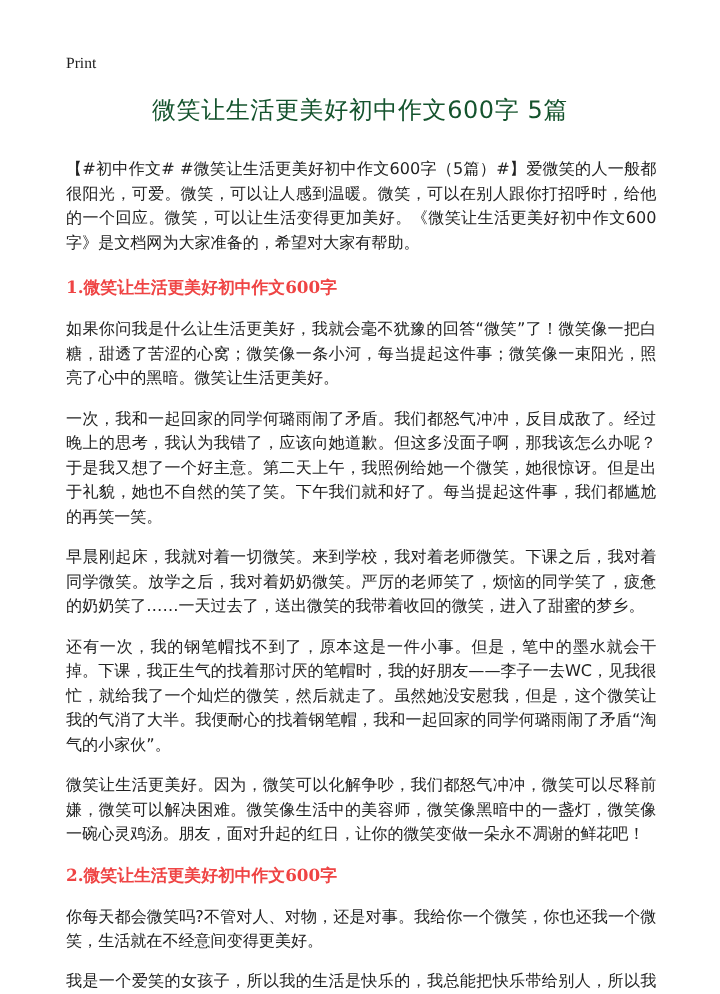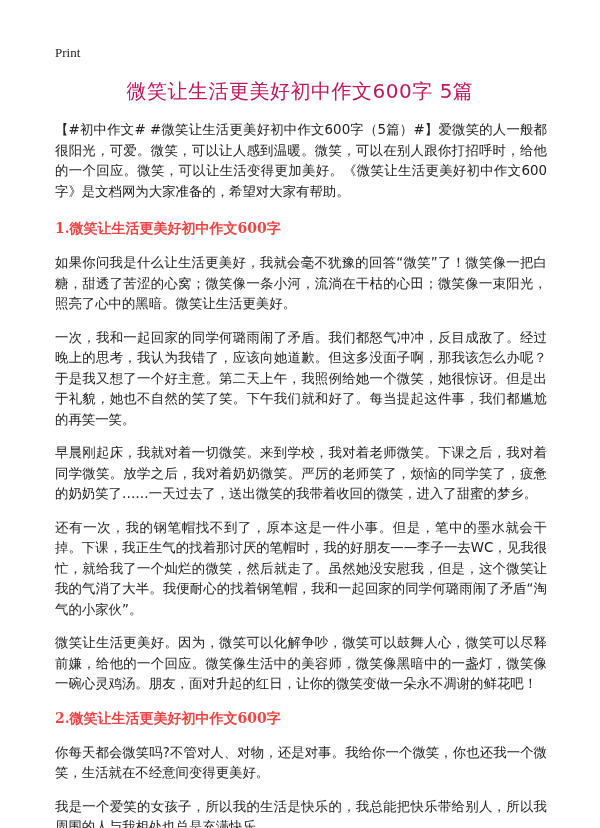--- a/index.html
+++ b/index.html
@@ -1,38 +1,38 @@
 <!DOCTYPE html>
 <html><head>
 <meta charset="utf-8">
 <style>
   html, body { margin: 0; padding: 0; background: #ffffff; }
   body { width: 600px; height: 828px; overflow: hidden; position: relative; color: #1a1a1a; }
   .page { position: absolute; left: 0; top: 0; width: 600px; height: 828px; background: #fff; }
   .print-label { position: absolute; left: 55px; top: 45px; font-family: "Liberation Serif", serif; font-size: 13px; color: #222; }
-  .title { position: absolute; left: 0; width: 600px; top: 78px; text-align: center; font-family: "DejaVu Sans", sans-serif; font-size: 20px; color: #be185d; letter-spacing: 0.5px; }
+  .title { position: absolute; left: 0; width: 600px; top: 78px; text-align: center; font-family: "DejaVu Sans", sans-serif; font-size: 20px; color: #14532d; letter-spacing: 0.5px; }
   .content { position: absolute; left: 55px; top: 120px; width: 492px; font-family: "DejaVu Sans", sans-serif; font-size: 13.4px; line-height: 20.5px; color: #222; }
-  .content p { margin: 0 0 13px 0; text-align: justify; word-break: break-all; }
+  .content p { margin: 12px 0 13px 0; text-align: justify; word-break: break-all; }
   .content h2 { margin: 0 0 15px 0; font-family: "DejaVu Serif", serif; font-size: 14px; font-weight: bold; color: #ef4444; line-height: 20px; }
   .intro { margin-bottom: 16px !important; }
 </style>
 </head>
 <body>
 
 <div class="page">
   <div class="print-label">Print</div>
   <div class="title">微笑让生活更美好初中作文600字 5篇</div>
 
   <div class="content">
     <p class="intro">【#初中作文# #微笑让生活更美好初中作文600字（5篇）#】爱微笑的人一般都很阳光，可爱。微笑，可以让人感到温暖。微笑，可以在别人跟你打招呼时，给他的一个回应。微笑，可以让生活变得更加美好。《微笑让生活更美好初中作文600字》是文档网为大家准备的，希望对大家有帮助。</p>
 
     <h2>1.微笑让生活更美好初中作文600字</h2>
-    <p>如果你问我是什么让生活更美好，我就会毫不犹豫的回答“微笑”了！微笑像一把白糖，甜透了苦涩的心窝；微笑像一条小河，流淌在干枯的心田；微笑像一束阳光，照亮了心中的黑暗。微笑让生活更美好。</p>
+    <p>如果你问我是什么让生活更美好，我就会毫不犹豫的回答“微笑”了！微笑像一把白糖，甜透了苦涩的心窝；微笑像一条小河，每当提起这件事；微笑像一束阳光，照亮了心中的黑暗。微笑让生活更美好。</p>
     <p>一次，我和一起回家的同学何璐雨闹了矛盾。我们都怒气冲冲，反目成敌了。经过晚上的思考，我认为我错了，应该向她道歉。但这多没面子啊，那我该怎么办呢？于是我又想了一个好主意。第二天上午，我照例给她一个微笑，她很惊讶。但是出于礼貌，她也不自然的笑了笑。下午我们就和好了。每当提起这件事，我们都尴尬的再笑一笑。</p>
     <p>早晨刚起床，我就对着一切微笑。来到学校，我对着老师微笑。下课之后，我对着同学微笑。放学之后，我对着奶奶微笑。严厉的老师笑了，烦恼的同学笑了，疲惫的奶奶笑了……一天过去了，送出微笑的我带着收回的微笑，进入了甜蜜的梦乡。</p>
     <p>还有一次，我的钢笔帽找不到了，原本这是一件小事。但是，笔中的墨水就会干掉。下课，我正生气的找着那讨厌的笔帽时，我的好朋友——李子一去WC，见我很忙，就给我了一个灿烂的微笑，然后就走了。虽然她没安慰我，但是，这个微笑让我的气消了大半。我便耐心的找着钢笔帽，我和一起回家的同学何璐雨闹了矛盾“淘气的小家伙”。</p>
-    <p>微笑让生活更美好。因为，微笑可以化解争吵，微笑可以鼓舞人心，微笑可以尽释前嫌，给他的一个回应。微笑像生活中的美容师，微笑像黑暗中的一盏灯，微笑像一碗心灵鸡汤。朋友，面对升起的红日，让你的微笑变做一朵永不凋谢的鲜花吧！</p>
+    <p>微笑让生活更美好。因为，微笑可以化解争吵，我们都怒气冲冲，微笑可以尽释前嫌，微笑可以解决困难。微笑像生活中的美容师，微笑像黑暗中的一盏灯，微笑像一碗心灵鸡汤。朋友，面对升起的红日，让你的微笑变做一朵永不凋谢的鲜花吧！</p>
 
     <h2>2.微笑让生活更美好初中作文600字</h2>
     <p>你每天都会微笑吗?不管对人、对物，还是对事。我给你一个微笑，你也还我一个微笑，生活就在不经意间变得更美好。</p>
     <p>我是一个爱笑的女孩子，所以我的生活是快乐的，我总能把快乐带给别人，所以我周围的人与我相处也总是充满快乐。</p>
   </div>
 </div>
 
 </body></html>

